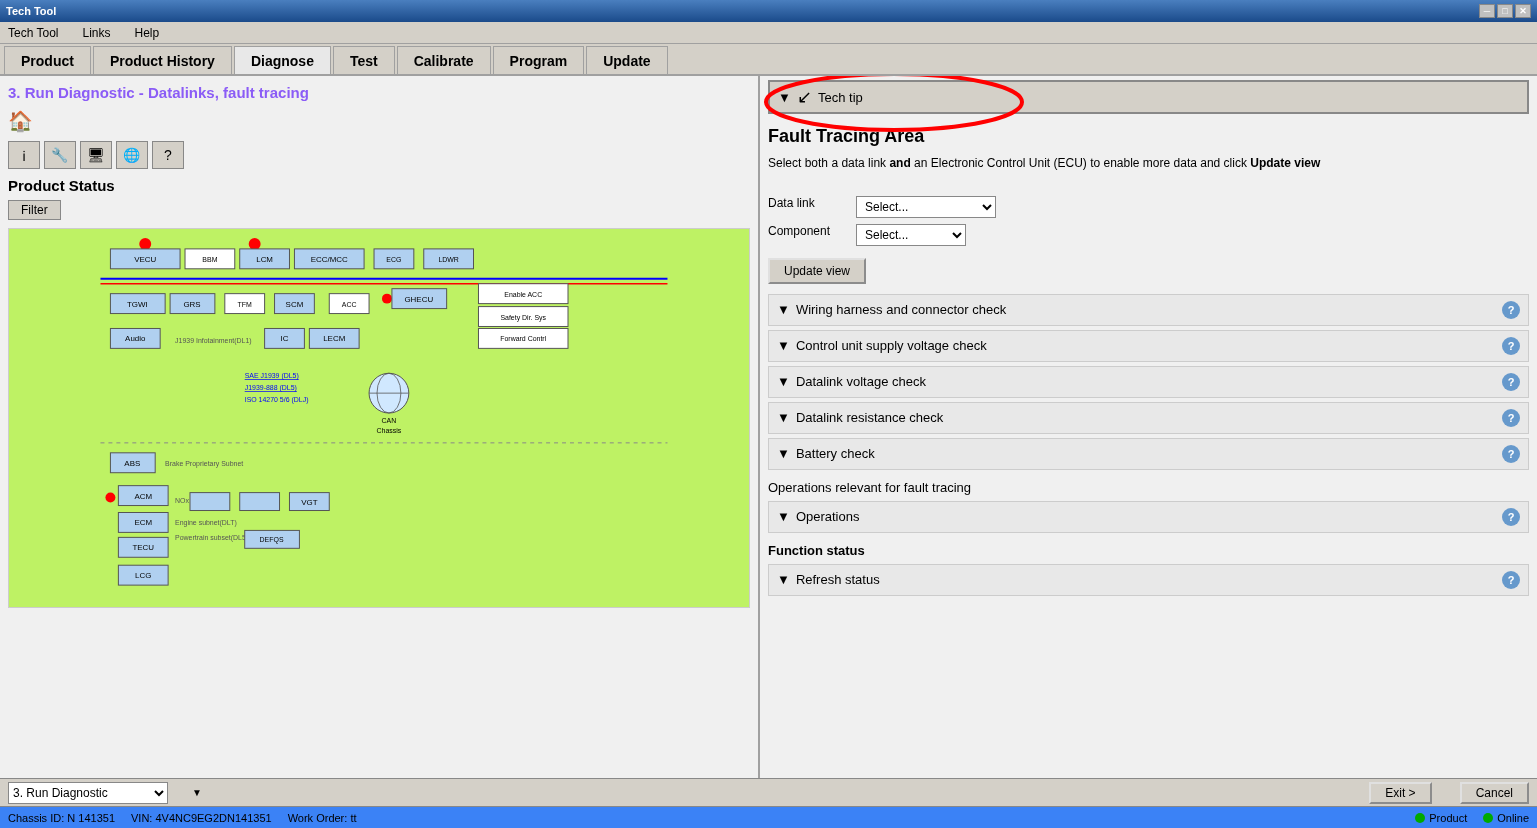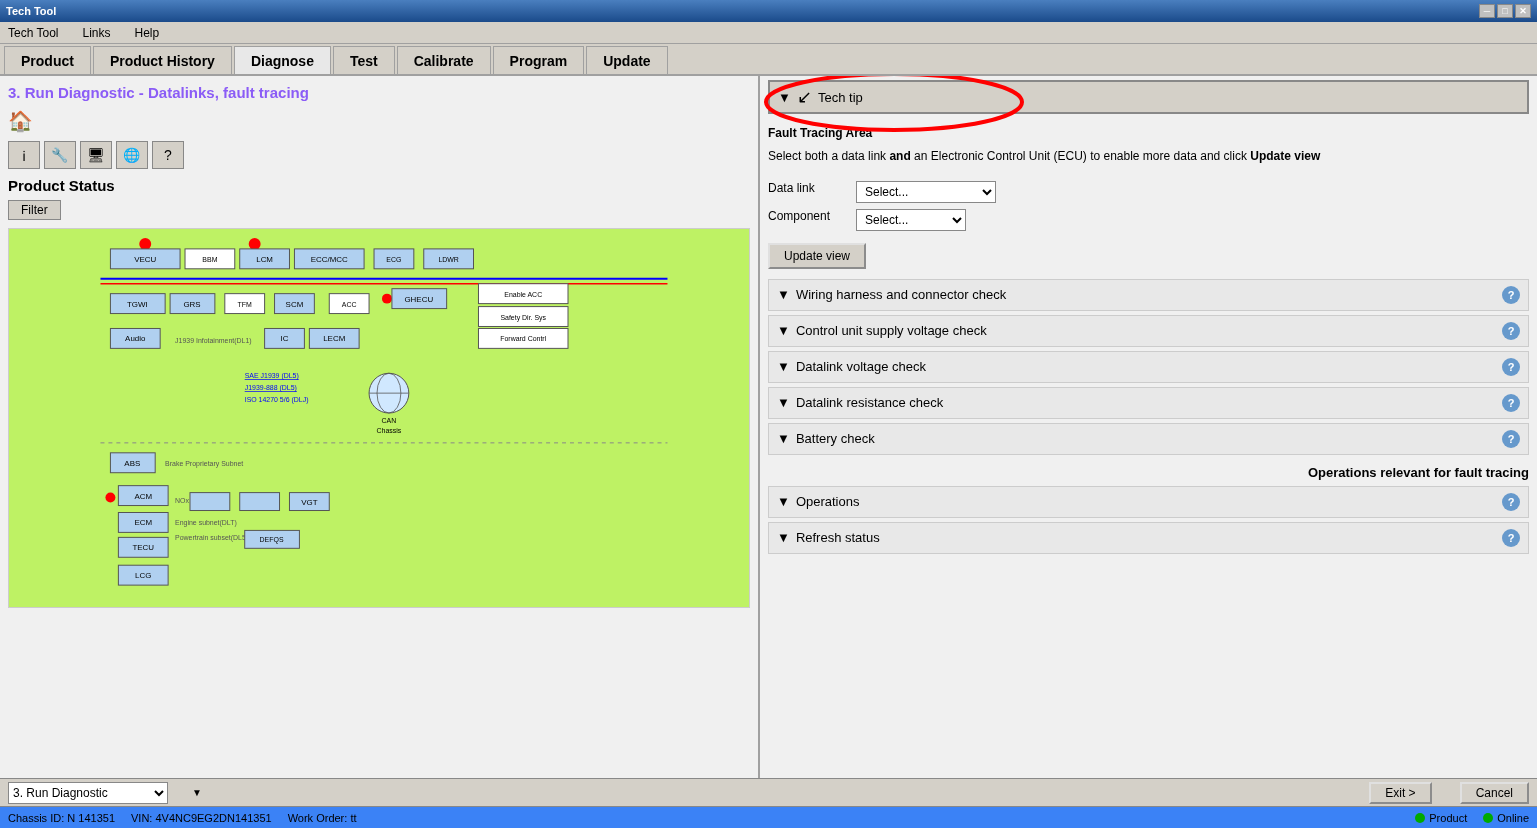--- a/index.html
+++ b/index.html
@@ -143,28 +143,28 @@
       font-size: 13px;
       cursor: pointer;
       position: relative;
     }
 
     .fault-tracing-section {
       padding: 8px;
     }
 
     .fault-tracing-title {
-      font-size: 12px;
+      font-size: 18px;
       font-weight: bold;
       margin-bottom: 8px;
     }
 
     .instruction-text {
       font-size: 12px;
-      margin-bottom: 16px;
+      margin-bottom: 24px;
       line-height: 1.4;
     }
 
     .form-row {
       display: flex;
       align-items: flex-start;
       margin-bottom: 6px;
       gap: 8px;
     }
 
@@ -207,23 +207,22 @@
       background: #6699cc;
       border-radius: 50%;
       display: flex; align-items: center; justify-content: center;
       color: white;
       font-size: 11px;
       font-weight: bold;
     }
 
     .ops-title {
       font-size: 13px;
-      font-weight: bold;
+      font-weight: normal;
       margin: 10px 0 6px 0;
-      text-align: right;
     }
 
     .func-status-title {
       font-size: 13px;
       font-weight: bold;
       margin: 10px 0 6px 0;
     }
 
     
     .status-bar {
@@ -528,20 +527,21 @@
 
       <div class="collapsible-row">
         <div class="collapsible-row-left">
           <span>▼</span>
           <span>Operations</span>
         </div>
         <div class="help-icon">?</div>
       </div>
 
       
+      <div class="func-status-title">Function status</div>
 
       <div class="collapsible-row">
         <div class="collapsible-row-left">
           <span>▼</span>
           <span>Refresh status</span>
         </div>
         <div class="help-icon">?</div>
       </div>
     </div>
   </div>

